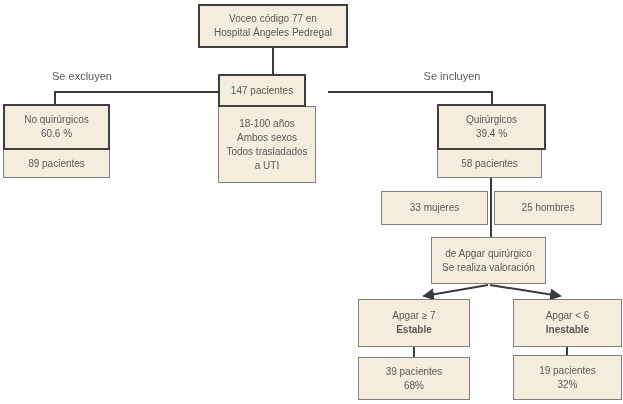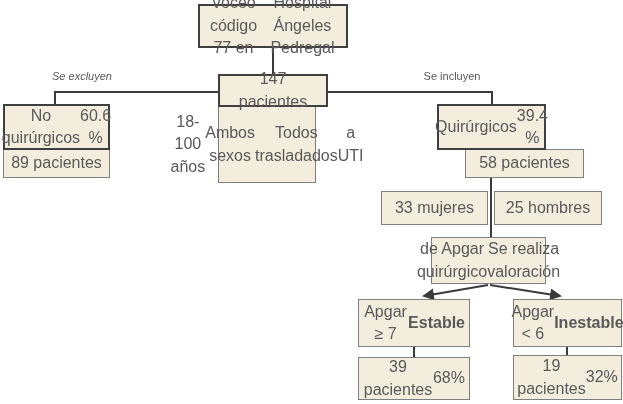--- a/index.html
+++ b/index.html
@@ -27,24 +27,24 @@
     left:0; top:0;
     width:623px; height:404px;
     z-index:1;
     pointer-events:none;
   }
   .box{
     position:absolute;
     box-sizing:border-box;
     background:var(--box-fill);
     color:var(--text);
-    font-size:16px;
+    font-size:10px;
     line-height:1.4;
     display:flex;
-    flex-direction:row;
+    flex-direction:column;
     justify-content:center;
     align-items:center;
     text-align:center;
     z-index:2;
     padding:2px 4px;
   }
   .box.thick{
     border:2px solid var(--border-dark);
     z-index:3;
   }
@@ -79,46 +79,46 @@
     <path d="M567,347 L567,356" stroke="var(--line)" stroke-width="2" fill="none"></path>
     <path d="M488,285 L424,296" stroke="var(--line)" stroke-width="2" fill="none" marker-end="url(#arrowhead)"></path>
     <path d="M490,285 L560,296" stroke="var(--line)" stroke-width="2" fill="none" marker-end="url(#arrowhead)"></path>
   </svg>
 
   <div class="box thick" style="left:198px; top:4px; width:150px; height:44px;">
     <span>Voceo código 77 en</span>
     <span>Hospital Ángeles Pedregal</span>
   </div>
 
-  <div class="box thick" style="left:218px; top:74px; width:110px; height:33px;">
+  <div class="box thick" style="left:218px; top:74px; width:88px; height:33px;">
     <span>147 pacientes</span>
   </div>
   <div class="box thin" style="left:218px; top:106px; width:98px; height:77px;">
     <span>18-100 años</span>
     <span>Ambos sexos</span>
     <span>Todos trasladados</span>
     <span>a UTI</span>
   </div>
 
-  <div class="branch-label" style="left:36px; top:70px; width:92px;font-style:italic;">Se excluyen</div>
+  <div class="branch-label" style="left:36px; top:70px; width:92px;">Se excluyen</div>
   <div class="branch-label" style="left:406px; top:70px; width:92px;">Se incluyen</div>
 
   <div class="box thick" style="left:3px; top:104px; width:107px; height:46px;">
     <span>No quirúrgicos</span>
     <span>60.6 %</span>
   </div>
   <div class="box thin" style="left:3px; top:149px; width:107px; height:29px;">
     <span>89 pacientes</span>
   </div>
 
   <div class="box thick" style="left:437px; top:104px; width:109px; height:46px;">
     <span>Quirúrgicos</span>
     <span>39.4 %</span>
   </div>
-  <div class="box thin" style="left:437px; top:149px; width:119px; height:29px;margin-left:28px;">
+  <div class="box thin" style="left:437px; top:149px; width:105px; height:29px;">
     <span>58 pacientes</span>
   </div>
 
   <div class="box thin" style="left:381px; top:191px; width:107px; height:34px;">
     <span>33 mujeres</span>
   </div>
   <div class="box thin" style="left:494px; top:191px; width:108px; height:34px;">
     <span>25 hombres</span>
   </div>
 

